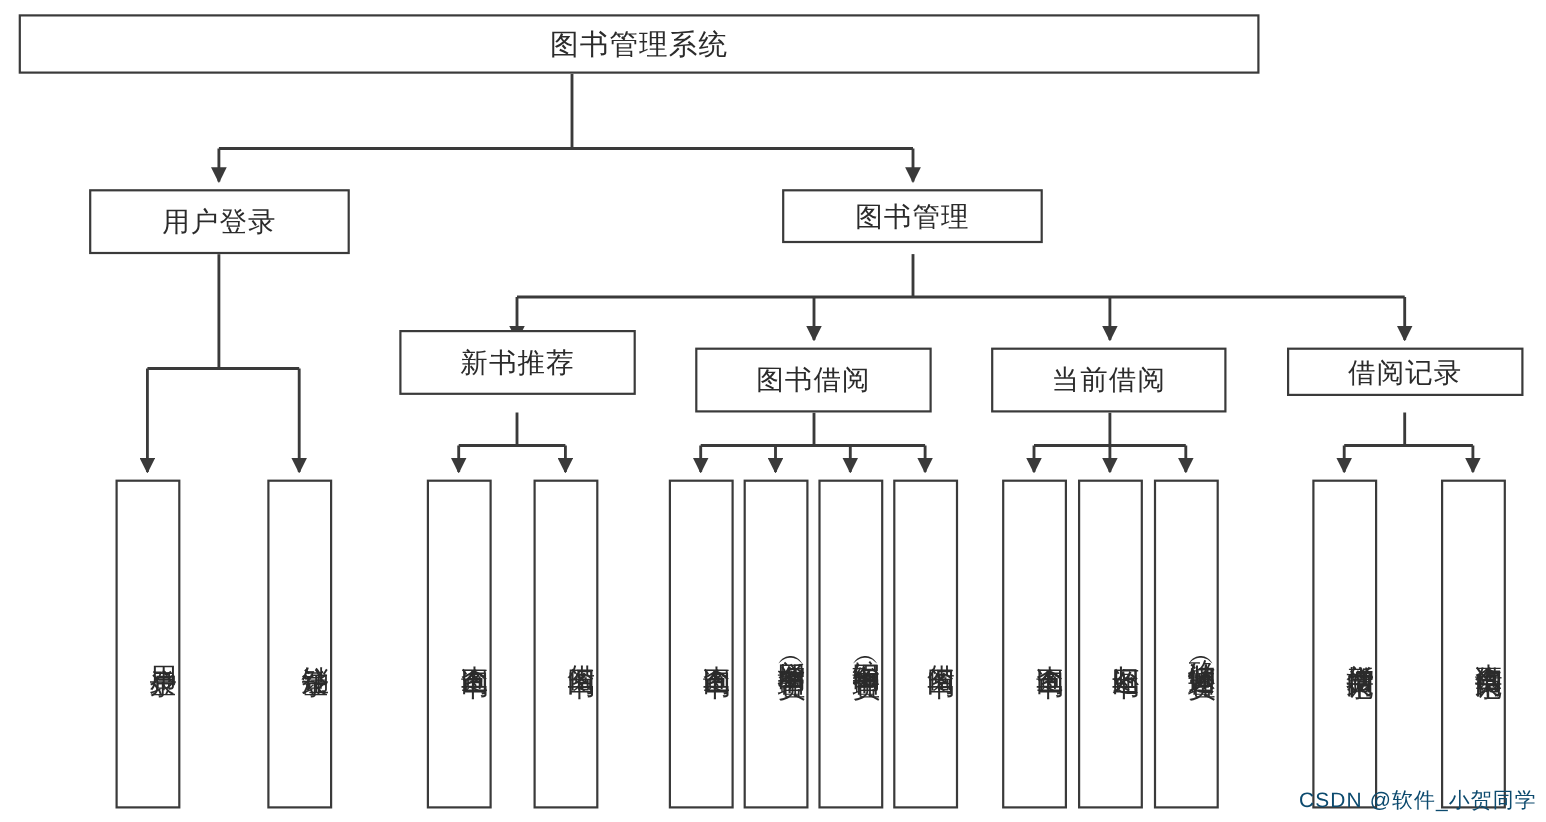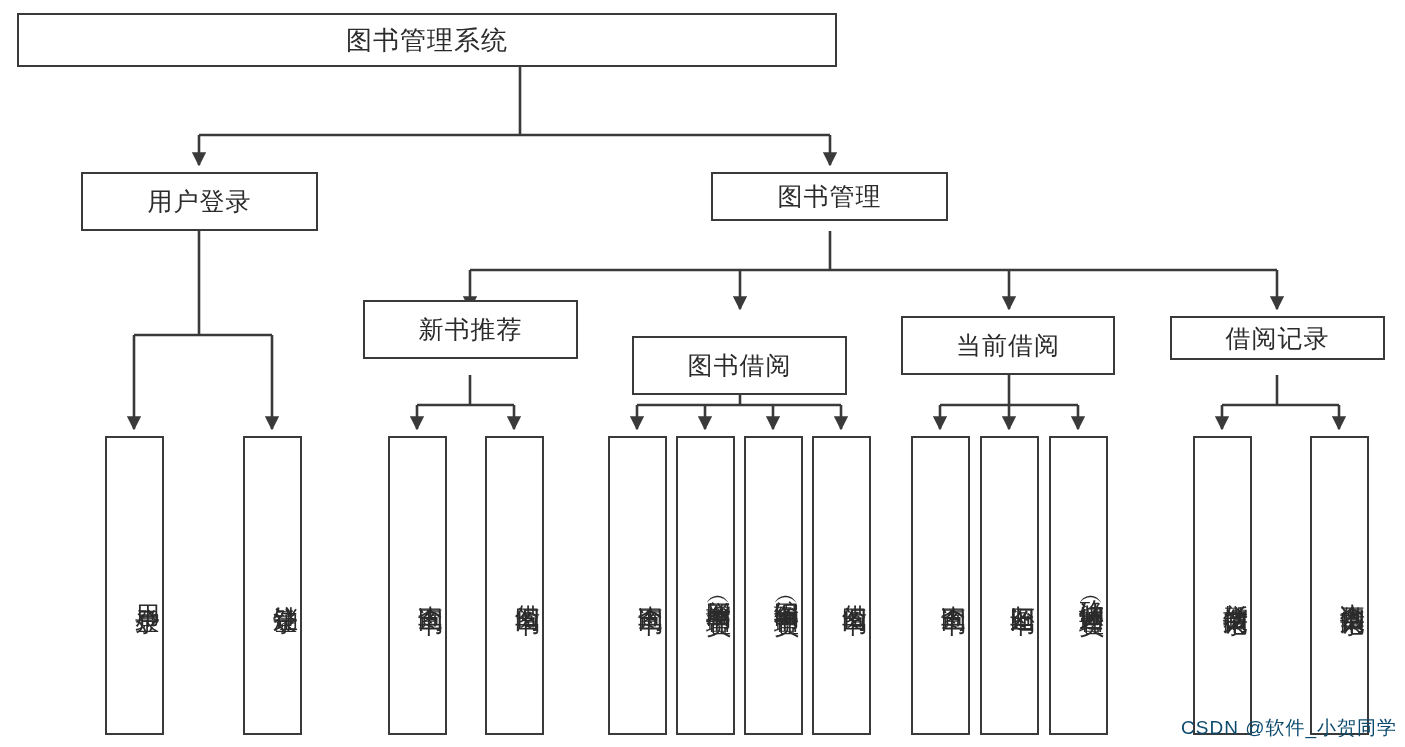--- a/index.html
+++ b/index.html
@@ -102,35 +102,35 @@
       <path d="M 1009 405 L 1009 429" marker-end="url(#arrow)"></path>
       <path d="M 1078 405 L 1078 429" marker-end="url(#arrow)"></path>
 
       <path d="M 1277 375 L 1277 405"></path>
       <path d="M 1222 405 L 1339 405"></path>
       <path d="M 1222 405 L 1222 429" marker-end="url(#arrow)"></path>
       <path d="M 1339 405 L 1339 429" marker-end="url(#arrow)"></path>
     </g>
   </svg>
 
-  <div class="node horiz root" style="left:17px;top:13px;width:820px;height:54px;">
+  <div class="node horiz root" style="left:17px;top:13px;width:1128px;height:54px;">
     <span>图书管理系统</span>
   </div>
 
   <div class="node horiz" style="left:81px;top:172px;width:237px;height:59px;">
     <span>用户登录</span>
   </div>
   <div class="node horiz" style="left:711px;top:172px;width:237px;height:49px;">
     <span>图书管理</span>
   </div>
 
   <div class="node horiz" style="left:363px;top:300px;width:215px;height:59px;">
     <span>新书推荐</span>
   </div>
-  <div class="node horiz" style="left:632px;top:316px;width:215px;height:59px;margin-top:20px;">
+  <div class="node horiz" style="left:632px;top:316px;width:215px;height:59px;">
     <span>图书借阅</span>
   </div>
   <div class="node horiz" style="left:901px;top:316px;width:214px;height:59px;">
     <span>当前借阅</span>
   </div>
   <div class="node horiz" style="left:1170px;top:316px;width:215px;height:44px;">
     <span>借阅记录</span>
   </div>
 
   <div class="node vert" style="left:105px;top:436px;width:59px;height:299px;">

